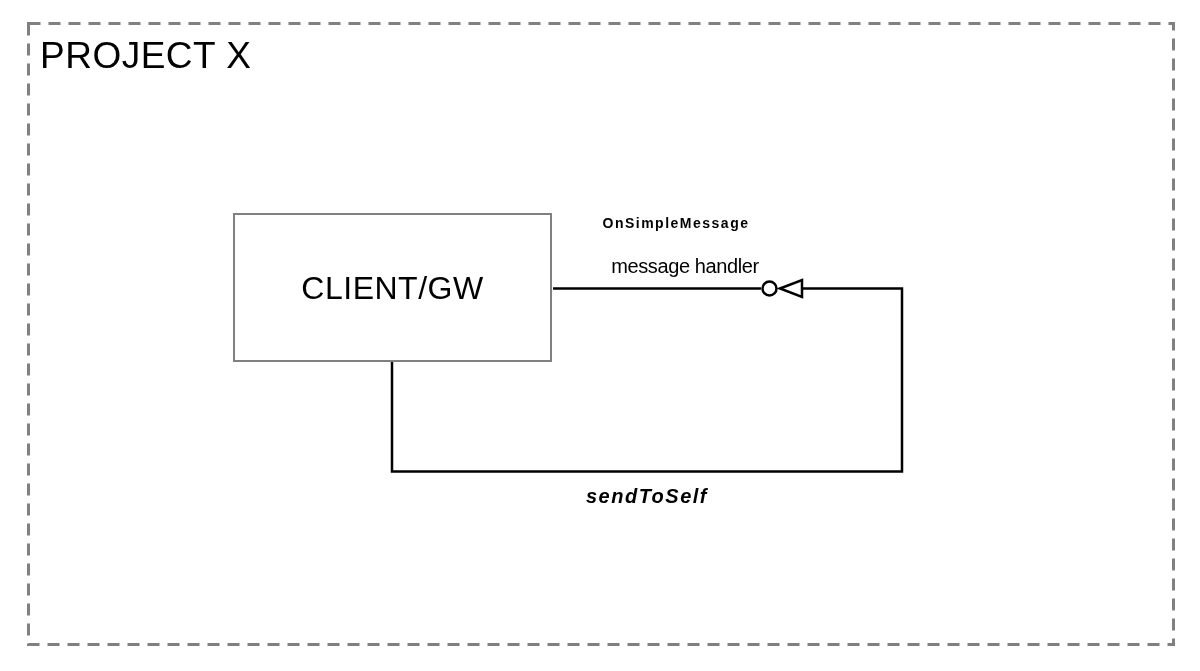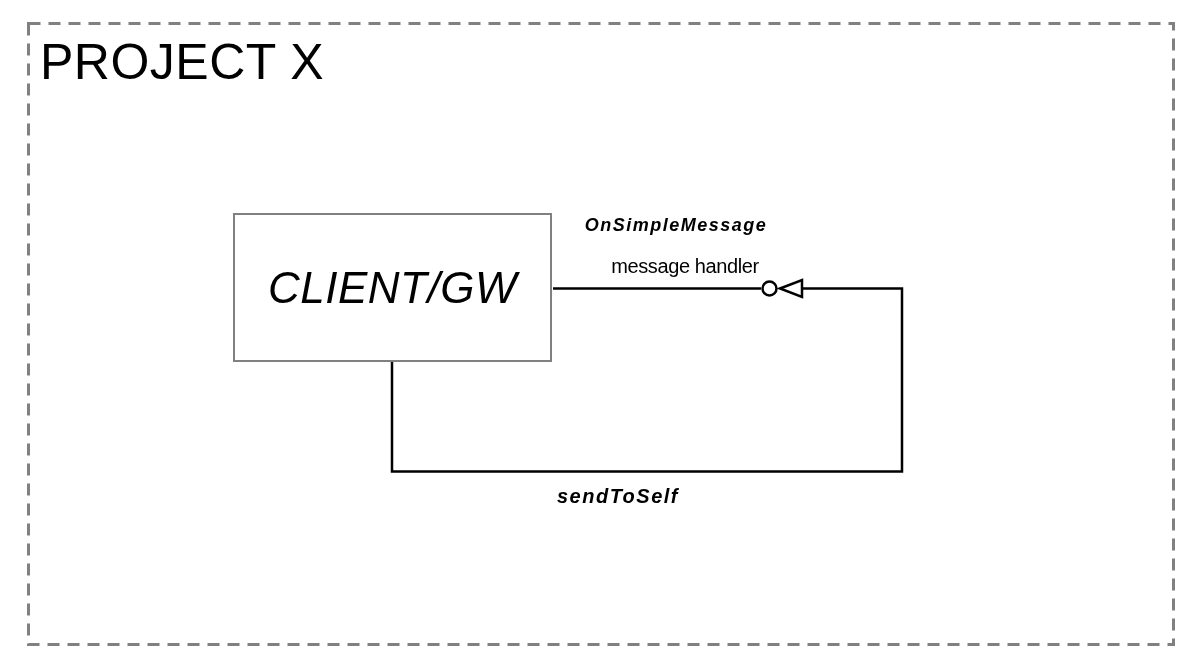--- a/index.html
+++ b/index.html
@@ -36,73 +36,71 @@
   }
   .port-circle, .arrow-triangle {
     fill: var(--background, #ffffff);
     stroke: var(--connector, #000000);
     stroke-width: 2.5;
   }
   .frame-title {
     position: absolute;
     left: 40px;
     top: 37px;
-    font-size: 50px;
+    font-size: 37px;
     line-height: 1;
     color: var(--text, #000000);
     letter-spacing: 0.5px;
     white-space: nowrap;
     text-align: center;
   }
   .node {
     position: absolute;
     left: 233px;
     top: 213px;
     width: 319px;
     height: 149px;
     border: 2px solid var(--node-border, #808080);
     box-sizing: border-box;
     background: var(--background, #ffffff);
     display: flex;
     align-items: center;
     justify-content: center;
   }
   .node-label {
-    font-size: 44px;
+    font-size: 32px;
     line-height: 1;
     color: var(--text, #000000);
     letter-spacing: 0.5px;
     white-space: nowrap;
-    font-style: italic;
   }
   .conn-label {
     position: absolute;
     text-align: center;
     color: var(--text, #000000);
     white-space: nowrap;
     line-height: 1;
   }
   .handler-name {
     left: 551px;
     top: 216px;
     width: 250px;
-    font-size: 18px;
+    font-size: 14px;
     font-weight: bold;
-    font-style: italic;
     letter-spacing: 1.5px;
   }
   .handler-subtitle {
     left: 560px;
     top: 256px;
     width: 250px;
     font-size: 20px;
     letter-spacing: -0.4px;
   }
   .message-name {
-    left: 493px;
+    left: 522px;
     top: 486px;
     width: 250px;
     font-size: 20px;
     font-weight: bold;
     font-style: italic;
     letter-spacing: 1.5px;
   }
 </style>
 </head>
 <body>

